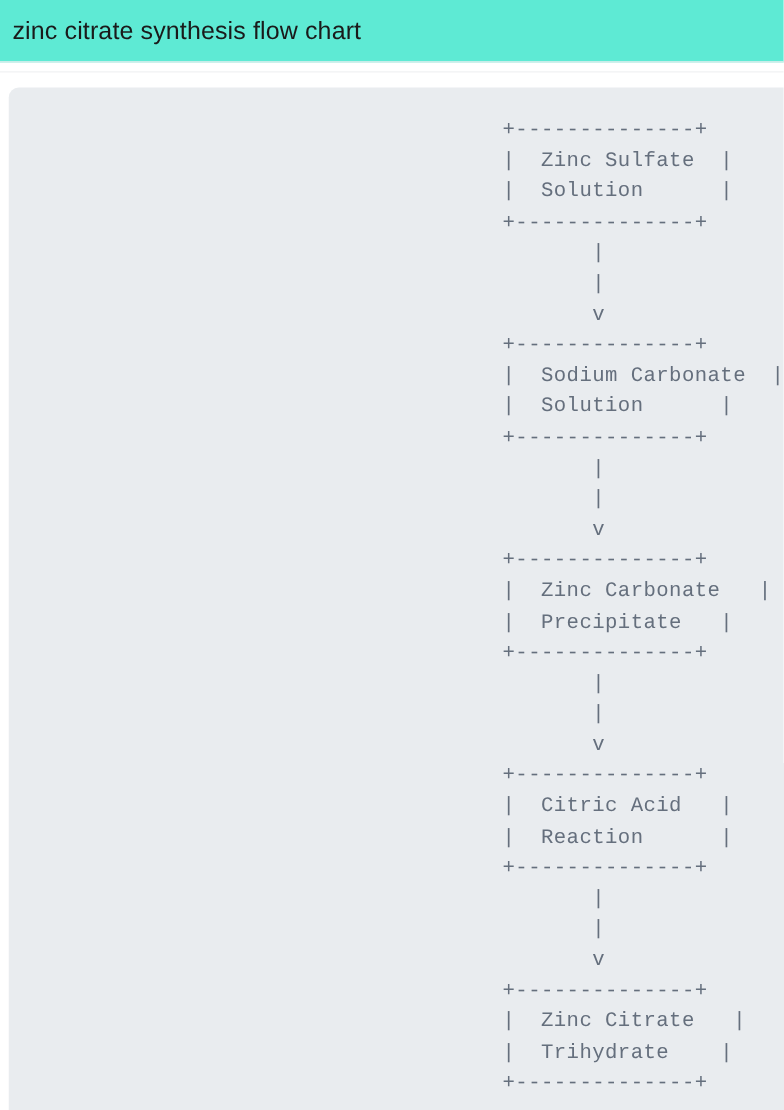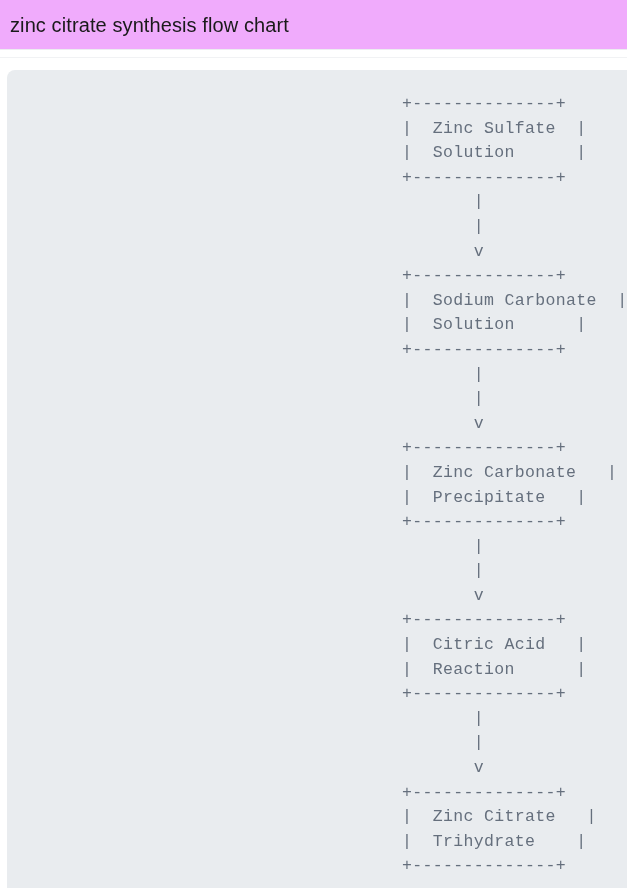--- a/index.html
+++ b/index.html
@@ -23,21 +23,21 @@
     box-sizing: border-box;
   }
 
   
   .header {
     position: absolute;
     left: 0;
     top: 0;
     width: 627px;
     height: 50px;
-    background: #f0abfc;
+    background: #5eead4;
     display: flex;
     align-items: center;
     box-sizing: border-box;
     padding: 0 10px;
     border-bottom: 1px solid #eceef0;
   }
   .header-title {
     font-family: "Liberation Sans", sans-serif;
     font-size: 20px;
     line-height: 24px;

